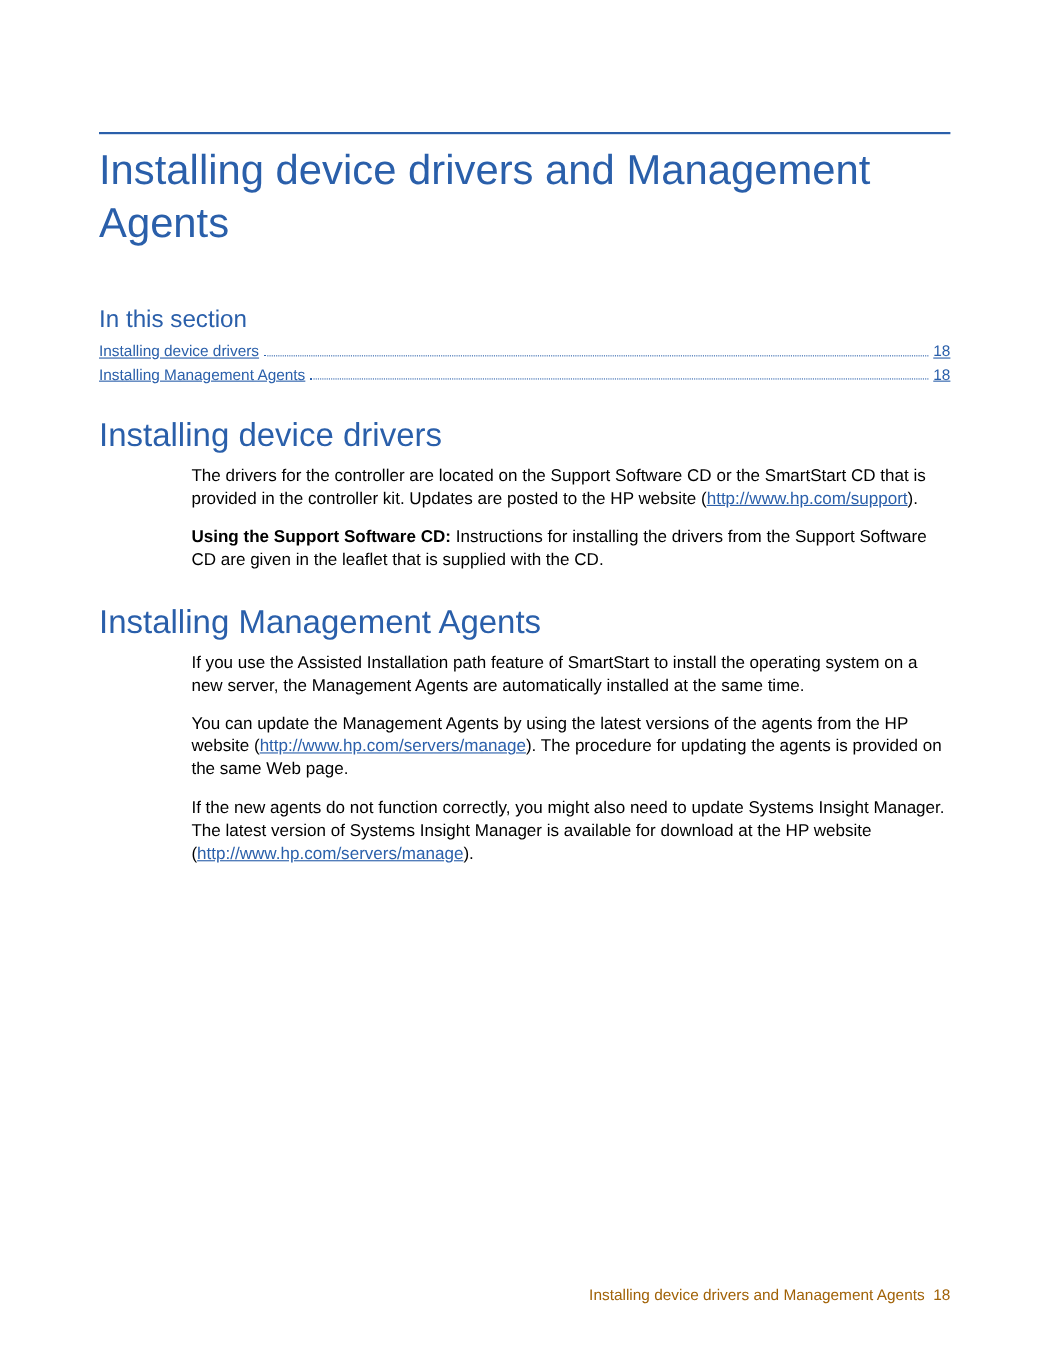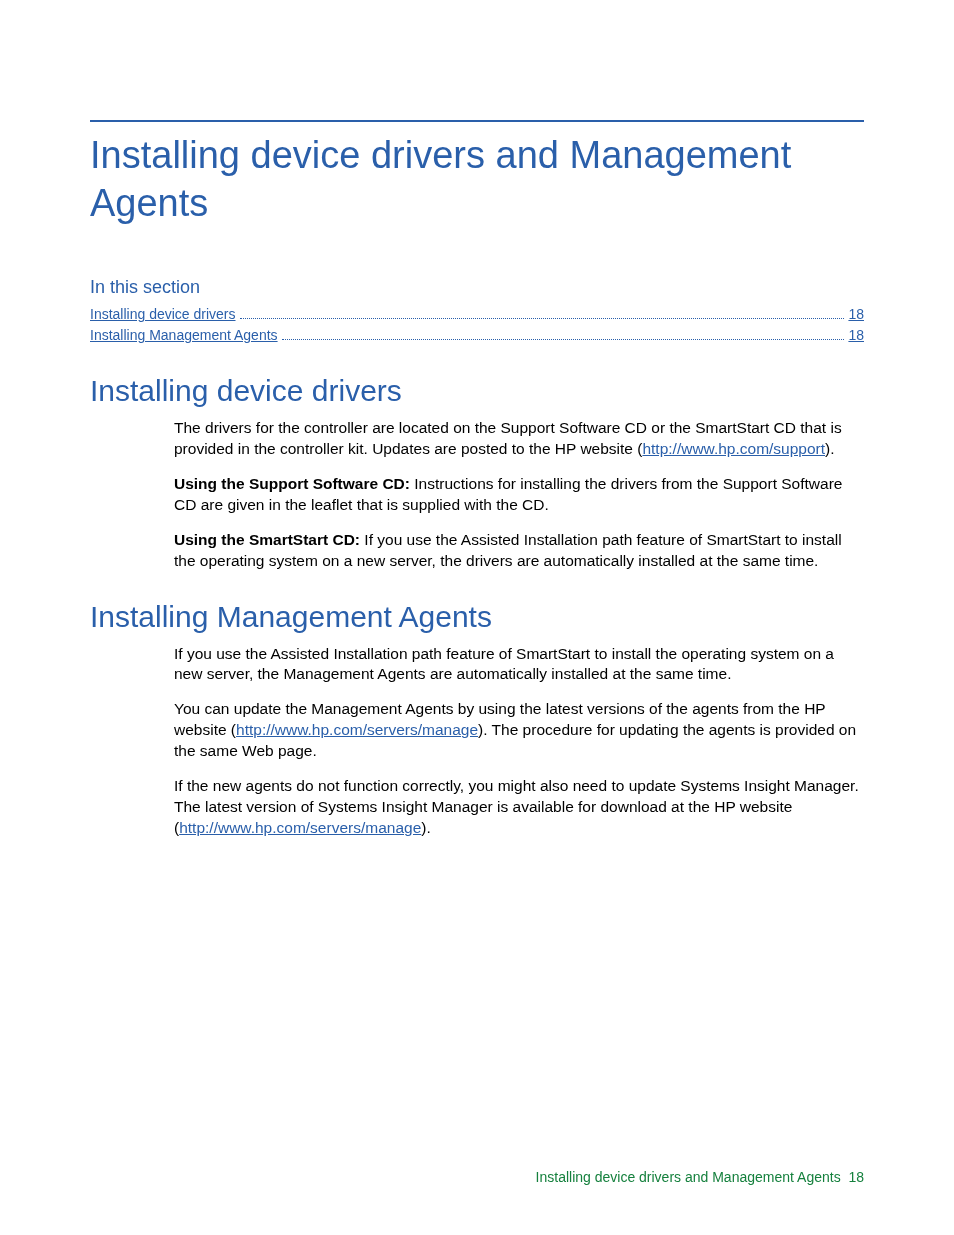--- a/index.html
+++ b/index.html
@@ -26,21 +26,21 @@
     font-weight: 300;
     font-size: 38px;
     color: #2a5faa;
     margin: 0 0 50px 0;
     line-height: 1.25;
   }
   h2.section-label {
     font-family: "Arial Narrow", Arial, sans-serif;
     font-stretch: condensed;
     font-weight: 300;
-    font-size: 18px;
+    font-size: 22px;
     color: #2a5faa;
     margin: 0 0 6px 0;
   }
   .toc {
     margin-bottom: 28px;
   }
   .toc-row {
     display: flex;
     align-items: baseline;
     font-size: 14px;
@@ -94,21 +94,21 @@
   .bold {
     font-weight: bold;
   }
   .footer {
     position: absolute;
     bottom: 50px;
     right: 90px;
     font-family: "Arial Narrow", Arial, sans-serif;
     font-stretch: condensed;
     font-size: 14px;
-    color: #15803d;
+    color: #a16207;
   }
 </style>
 </head>
 <body>
 
 <div class="page">
   <div class="rule"></div>
 
   <h1 class="title">Installing device drivers and Management Agents</h1>
 
@@ -124,21 +124,20 @@
       <span class="toc-title"><a href="#">Installing Management Agents</a></span>
       <span class="dots"></span>
       <span class="toc-page"><a href="#">18</a></span>
     </div>
   </div>
 
   <h2 class="heading">Installing device drivers</h2>
   <div class="body-block">
     <p><span>The drivers for the controller are located on the Support Software CD or the SmartStart CD that is provided in the controller kit. Updates are posted to the HP website (</span><a class="inline" href="#">http://www.hp.com/support</a><span>).</span></p>
     <p><span class="bold">Using the Support Software CD:</span><span> Instructions for installing the drivers from the Support Software CD are given in the leaflet that is supplied with the CD.</span></p>
-    <p><span class="bold">Using the SmartStart CD:</span><span> If you use the Assisted Installation path feature of SmartStart to install the operating system on a new server, the drivers are automatically installed at the same time.</span></p>
   </div>
 
   <h2 class="heading">Installing Management Agents</h2>
   <div class="body-block">
     <p>If you use the Assisted Installation path feature of SmartStart to install the operating system on a new server, the Management Agents are automatically installed at the same time.</p>
     <p><span>You can update the Management Agents by using the latest versions of the agents from the HP website (</span><a class="inline" href="#">http://www.hp.com/servers/manage</a><span>). The procedure for updating the agents is provided on the same Web page.</span></p>
     <p><span>If the new agents do not function correctly, you might also need to update Systems Insight Manager. The latest version of Systems Insight Manager is available for download at the HP website (</span><a class="inline" href="#">http://www.hp.com/servers/manage</a><span>).</span></p>
   </div>
 
   <div class="footer">

